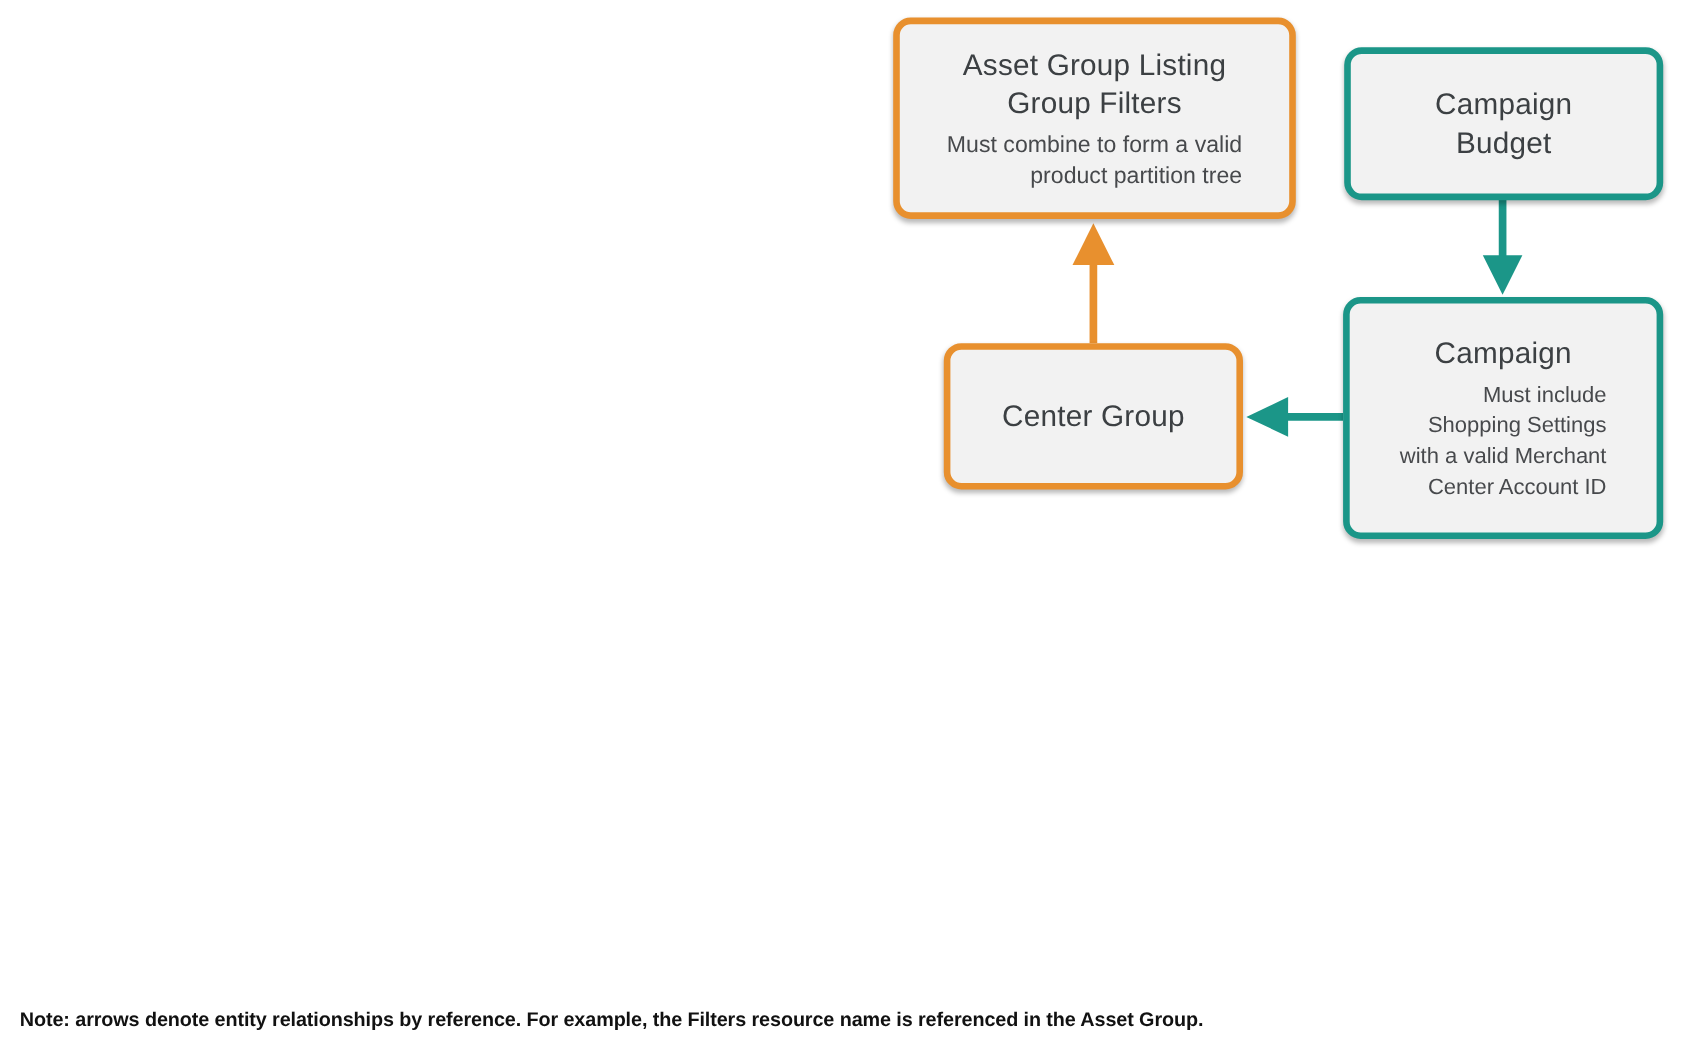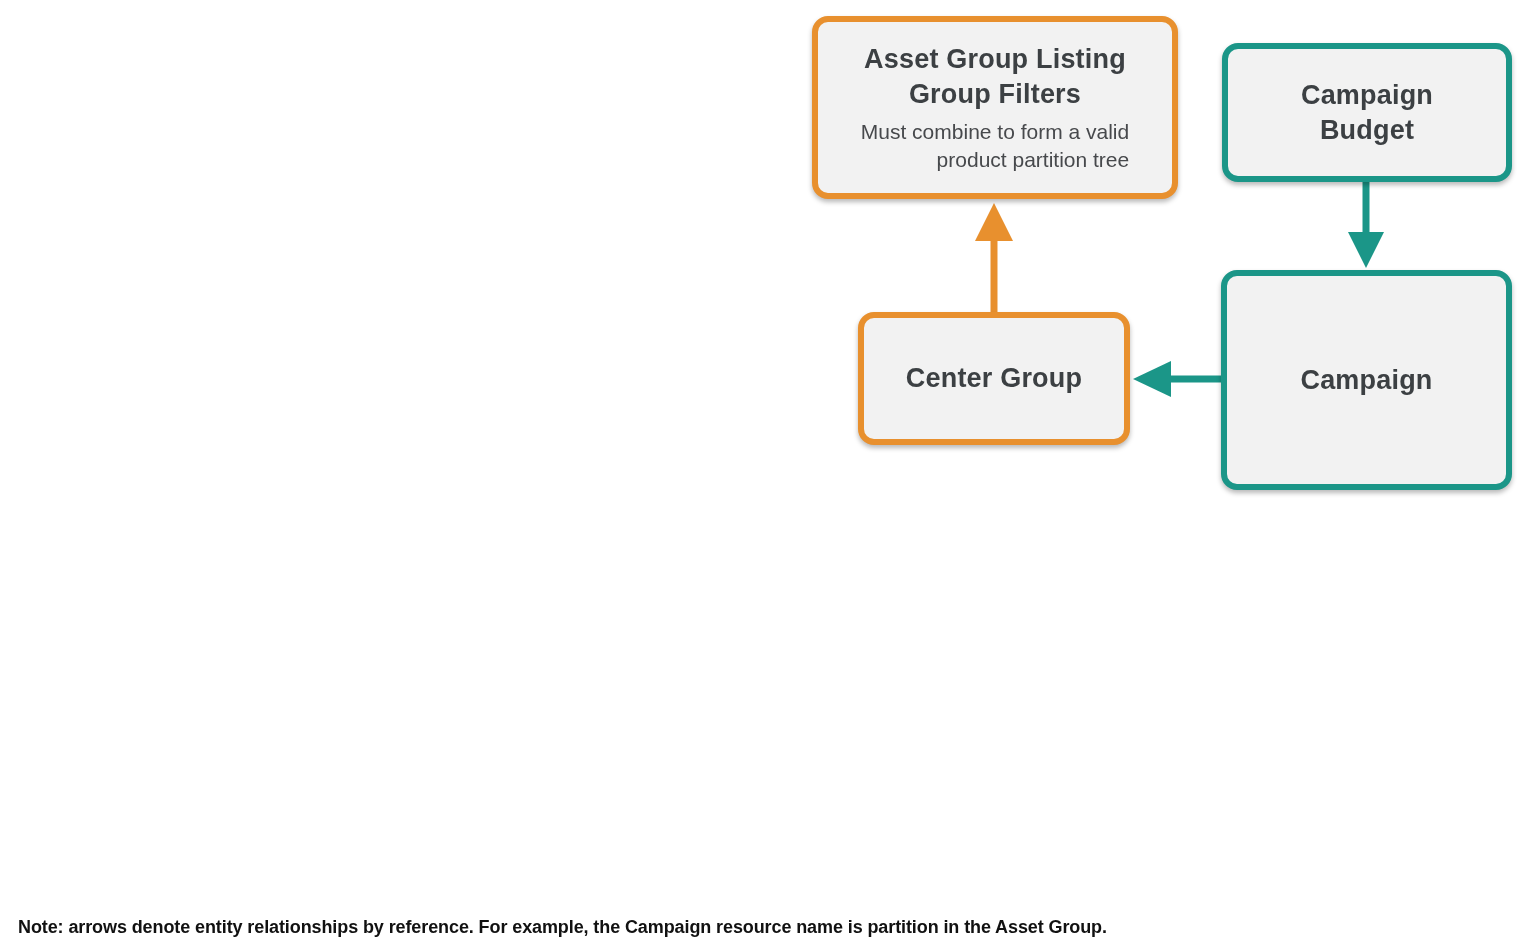--- a/index.html
+++ b/index.html
@@ -30,21 +30,21 @@
     background:var(--box-bg);
     border-radius:16px;
     display:flex;flex-direction:column;align-items:center;justify-content:center;
     text-align:center;
     box-shadow:0 3px 5px rgba(0,0,0,0.28);
     padding:8px 14px;
   }
   .node.orange{border:6px solid var(--orange);}
   .node.teal{border:6px solid var(--teal);}
   .node-title{
-    font-weight:bold;font-size:27px;line-height:35px;
+    font-weight:normal;font-size:27px;line-height:35px;
     color:var(--title-text);white-space:pre-line;letter-spacing:.2px;
   }
   .node-subtitle{
     font-size:21px;line-height:28px;margin-top:6px;
     color:var(--body-text);white-space:pre-line;text-align:right;
   }
   .node-subtitle:empty{display:none;}
   #node-campaign .node-subtitle{font-size:20px;line-height:28px;}
 
   #node-aglgf    {left:812px; top:16px;  width:366px; height:183px;}
@@ -89,21 +89,25 @@
   </div>
 
   <div class="node teal" id="node-budget">
     <div class="node-title">Campaign
 Budget</div>
 
   </div>
 
   <div class="node teal" id="node-campaign">
     <div class="node-title">Campaign</div>
+    <div class="node-subtitle">Must include
+Shopping Settings
+with a valid Merchant
+Center Account ID</div>
   </div>
 
   <div class="node orange" id="node-asset">
     <div class="node-title">Center Group</div>
 
   </div>
 
-  <div class="footnote">Note: arrows denote entity relationships by reference. For example, the Campaign resource name is partition in the Asset Group.</div>
+  <div class="footnote">Note: arrows denote entity relationships by reference. For example, the Filters resource name is referenced in the Asset Group.</div>
 </div>
 
 </body></html>

